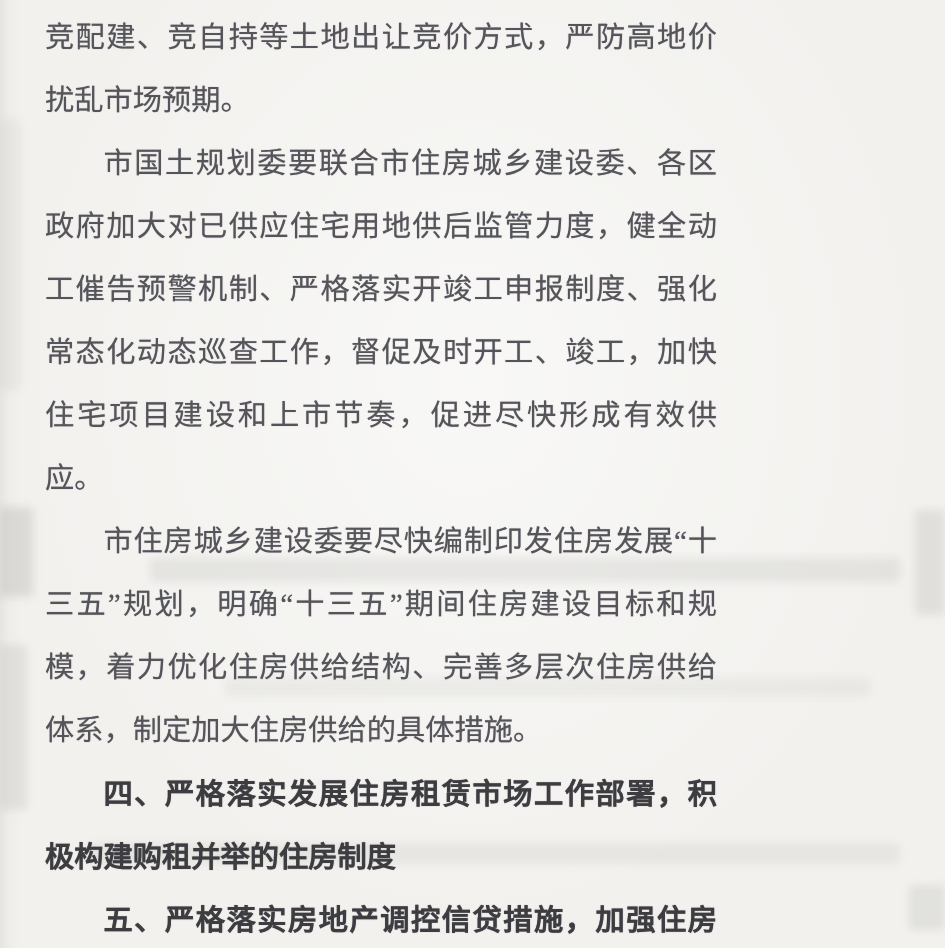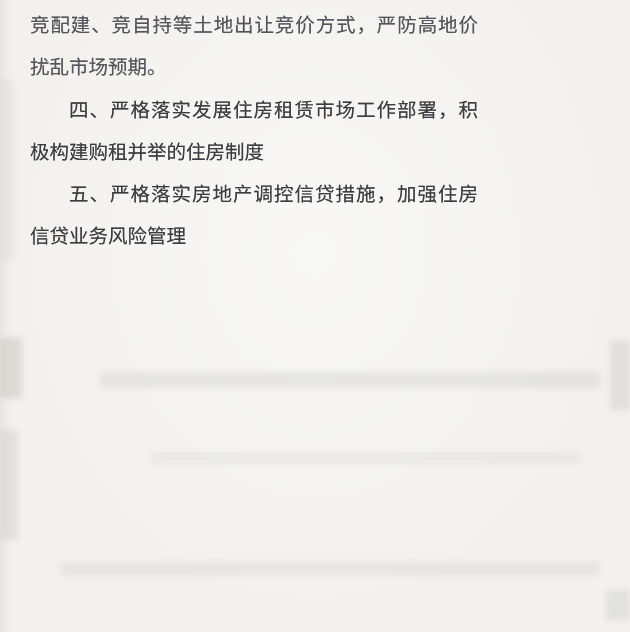--- a/index.html
+++ b/index.html
@@ -35,21 +35,21 @@
     letter-spacing: 0;
     word-break: normal;
     
     text-shadow: 0 0 0.6px rgba(84,84,90,0.55);
   }
   p.para.indent {
     text-indent: 2em;
   }
   p.para.heading {
     font-family: "Liberation Sans", "DejaVu Sans", sans-serif;
-    font-weight: 400;
+    font-weight: 700;
     color: var(--heading-color, #3c3c41);
     text-shadow: 0 0 0.6px rgba(60,60,65,0.6);
   }
   
   .ghost {
     position: absolute;
     z-index: 1;
     background: rgba(150,148,142,0.16);
     filter: blur(3px);
     border-radius: 3px;
@@ -72,19 +72,21 @@
 <div class="ghost g3"></div>
 <div class="ghost g4"></div>
 <div class="ghost g5"></div>
 <div class="ghost g6"></div>
 <div class="ghost g7"></div>
 <div class="ghost g8"></div>
 
 <div class="page">
   <p class="para body">竞配建、竞自持等土地出让竞价方式，严防高地价扰乱市场预期。</p>
 
+  <p class="para body indent">市国土规划委要联合市住房城乡建设委、各区政府加大对已供应住宅用地供后监管力度，健全动工催告预警机制、严格落实开竣工申报制度、强化常态化动态巡查工作，督促及时开工、竣工，加快住宅项目建设和上市节奏，促进尽快形成有效供应。</p>
 
+  <p class="para body indent">市住房城乡建设委要尽快编制印发住房发展“十三五”规划，明确“十三五”期间住房建设目标和规模，着力优化住房供给结构、完善多层次住房供给体系，制定加大住房供给的具体措施。</p>
 
   <p class="para heading indent">四、严格落实发展住房租赁市场工作部署，积极构建购租并举的住房制度</p>
 
 
   <p class="para heading indent">五、严格落实房地产调控信贷措施，加强住房信贷业务风险管理</p>
 </div>
 
 </body></html>

